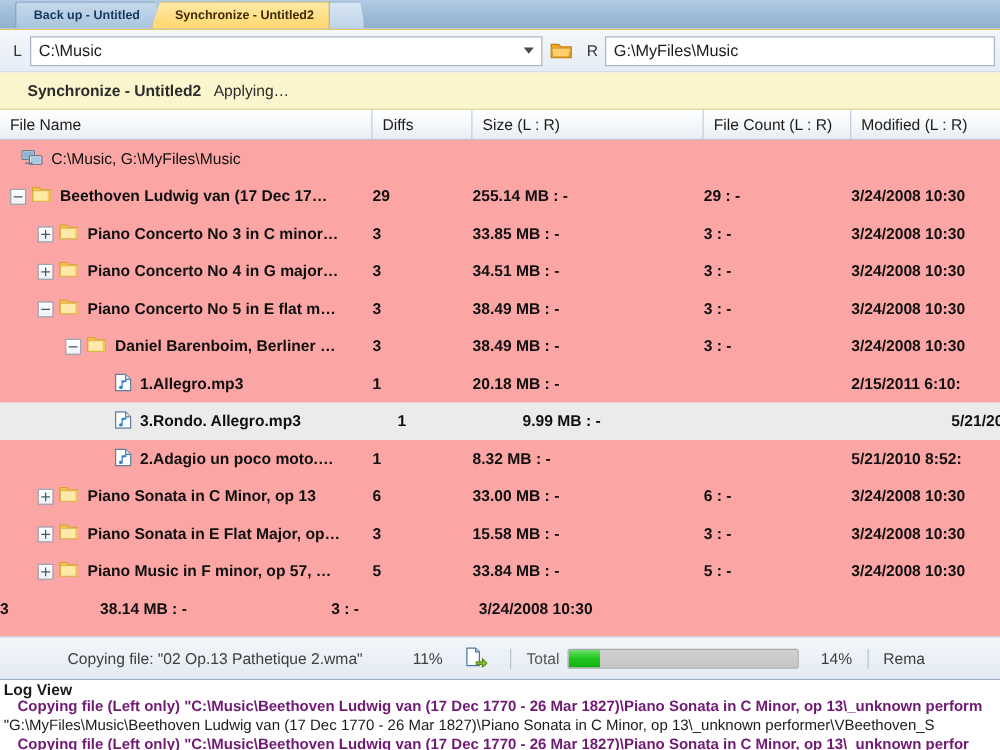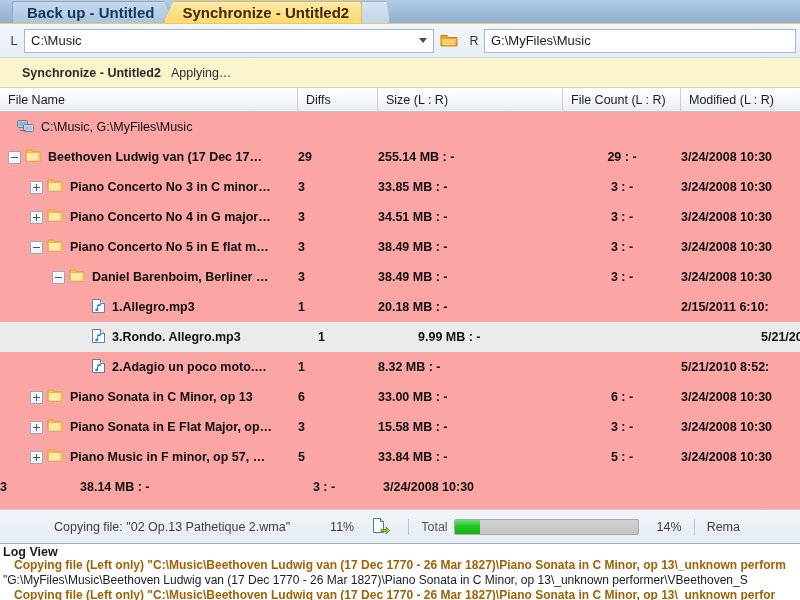--- a/index.html
+++ b/index.html
@@ -20,21 +20,21 @@
     display: flex;
     align-items: flex-end;
     padding-left: 12px;
     border-bottom: 1px solid #e8c96a;
   }
   .tab {
     height: 22px;
     display: flex; align-items: center;
     padding: 0 12px 0 14px;
     font-weight: bold;
-    font-size: 15px;
+    font-size: 10px;
     position: relative;
     white-space: nowrap;
     border-top-left-radius: 3px;
     border-top-right-radius: 3px;
   }
   .tab.inactive {
     background: linear-gradient(to bottom, #c6d9ec 0%, #aac4de 100%);
     color: #15375e;
     border: 1px solid #8ba7c4;
     border-bottom: none;
@@ -156,21 +156,21 @@
     align-items: center;
     font-size: 12.5px;
     color: #101010;
     white-space: nowrap;
   }
   .row.selected { background: #ebebeb; gap: 20px; }
   .cell { overflow: hidden; white-space: nowrap; }
   .cell-name  { width: 298px; display: flex; align-items: center; }
   .cell-diffs { width: 80px; }
   .cell-size  { width: 185px; }
-  .cell-count { width: 118px; text-align: center; }
+  .cell-count { width: 118px; }
   .cell-mod   { flex: 1; }
   .row.bold .cell { font-weight: bold; }
 
   .twisty {
     width: 13px; height: 13px;
     border: 1px solid #9aa7b5;
     background: linear-gradient(to bottom,#ffffff,#eef1f5);
     position: relative;
     flex: 0 0 13px;
     cursor: pointer;
@@ -235,21 +235,21 @@
   .log-lines {
     position: absolute;
     top: 14px; left: 0; right: 0;
     font-family: "Liberation Sans", sans-serif;
     font-size: 12px;
     line-height: 15px;
     white-space: nowrap;
     z-index: 1;
   }
   .log-line { white-space: nowrap; padding-left: 3px; }
-  .log-line.blue { color: #a16207; font-weight: bold; padding-left: 14px; }
+  .log-line.blue { color: #701a75; font-weight: bold; padding-left: 14px; }
   .log-line.dark { color: #1b1b1b; }
 </style>
 </head>
 <body>
 
 <div id="app">
 
   <div class="tabstrip">
     <div class="tab inactive">
       <span>Back up - Untitled</span>

